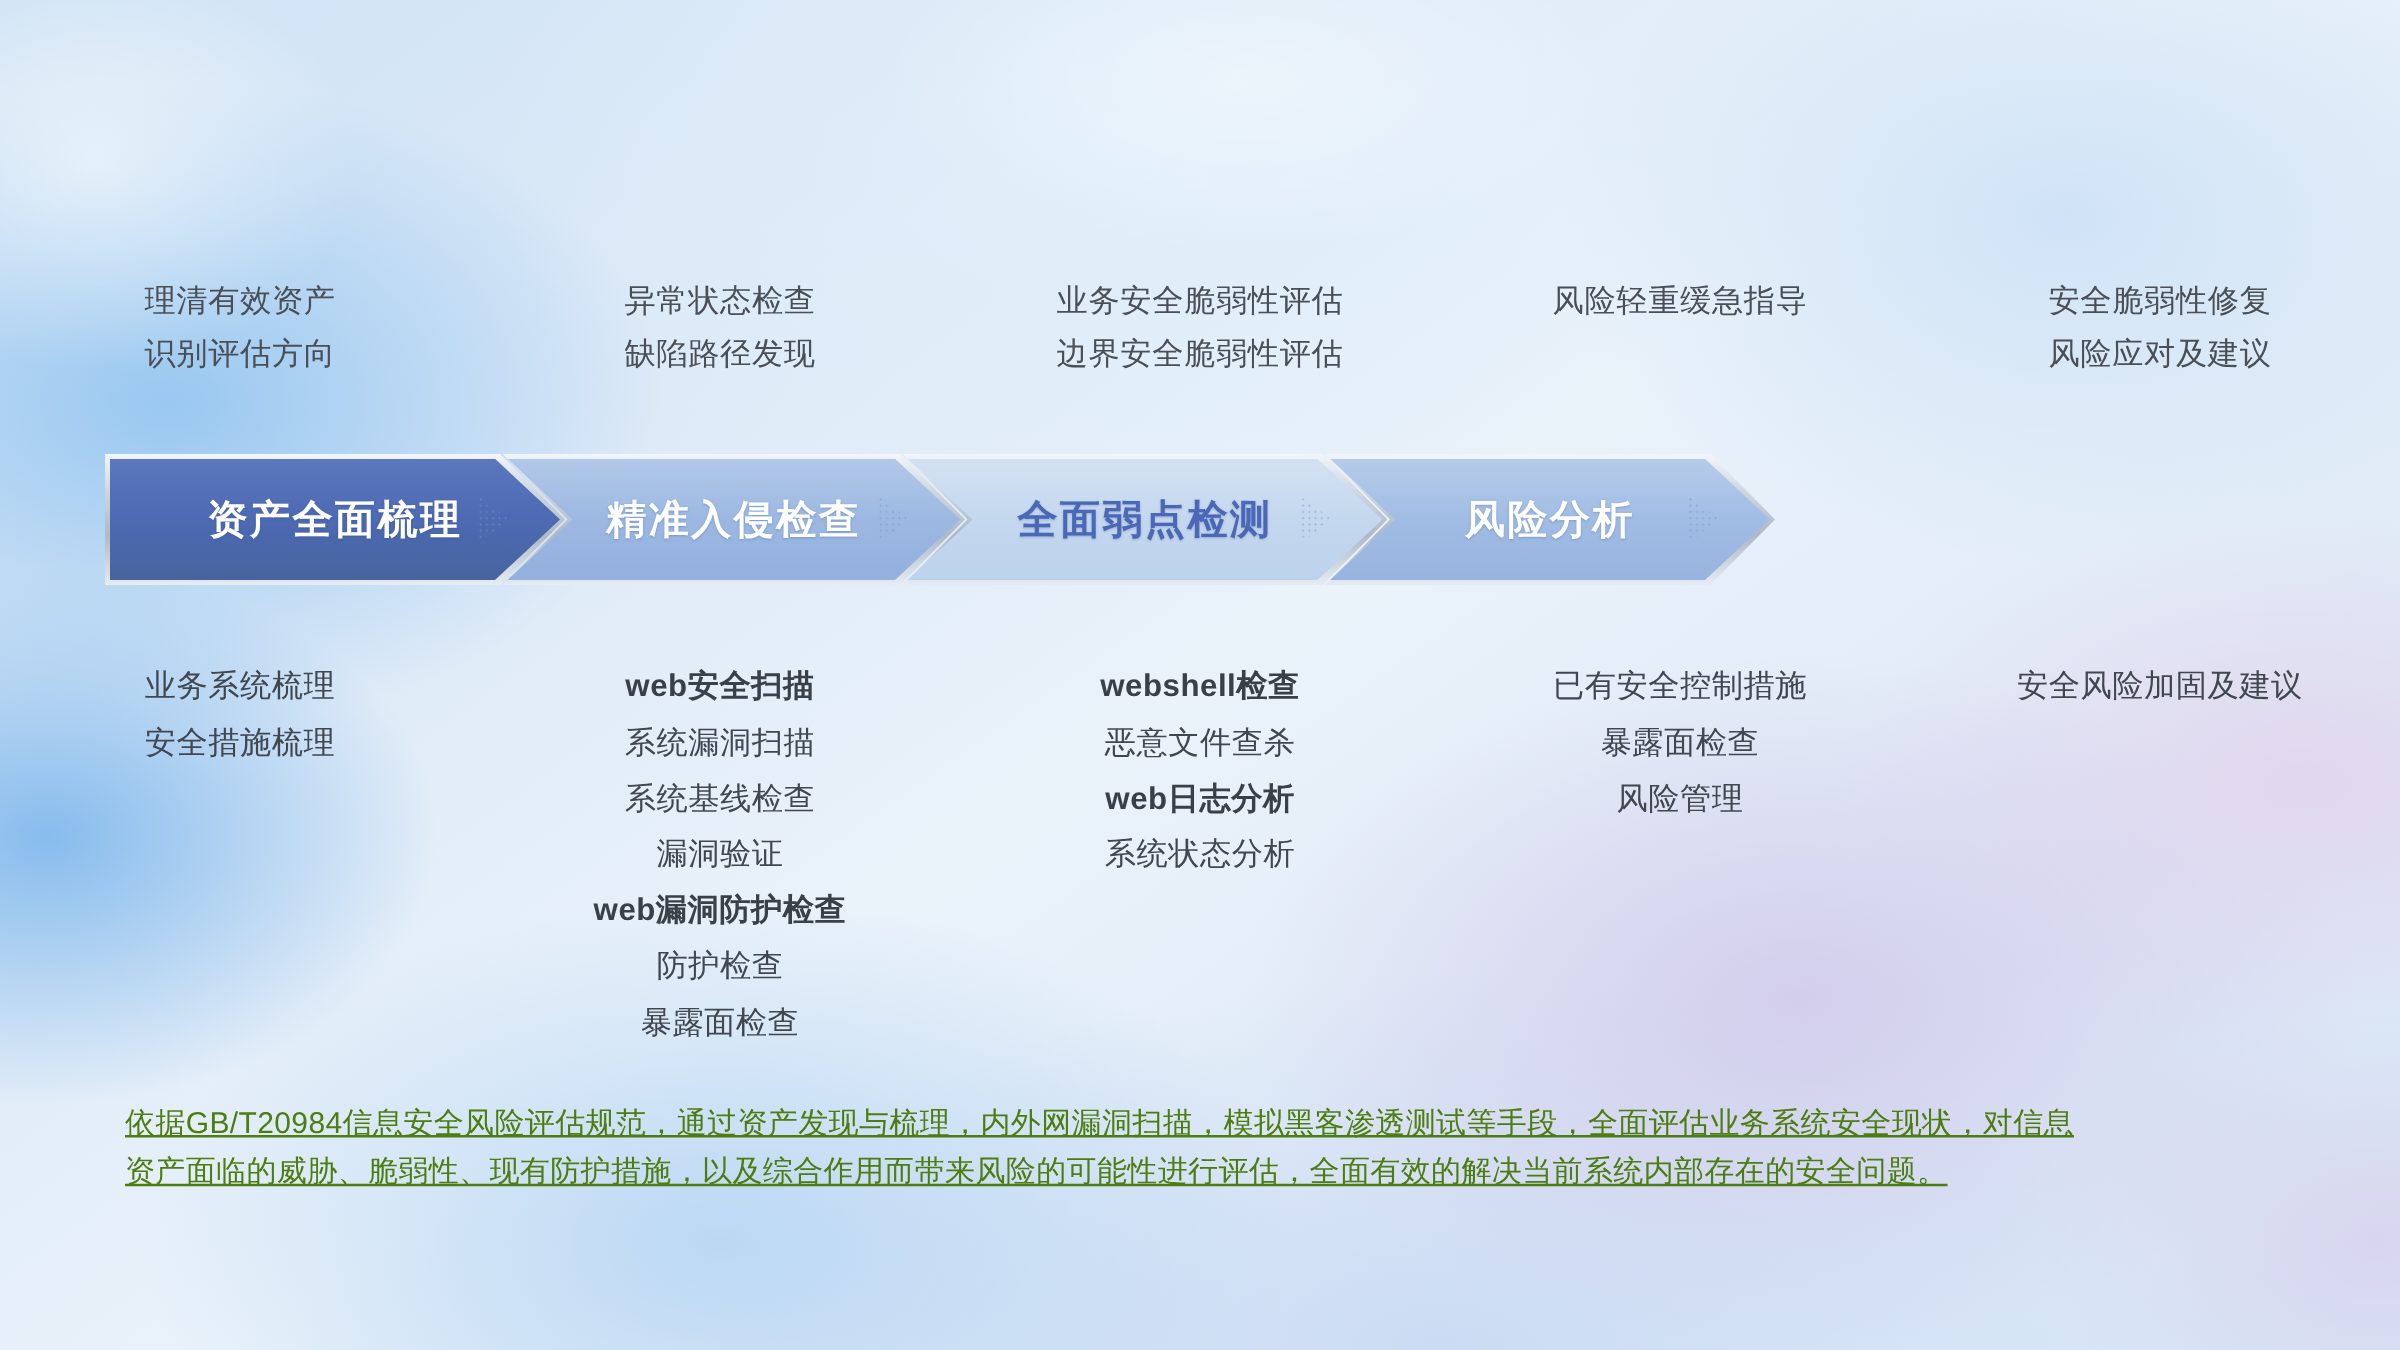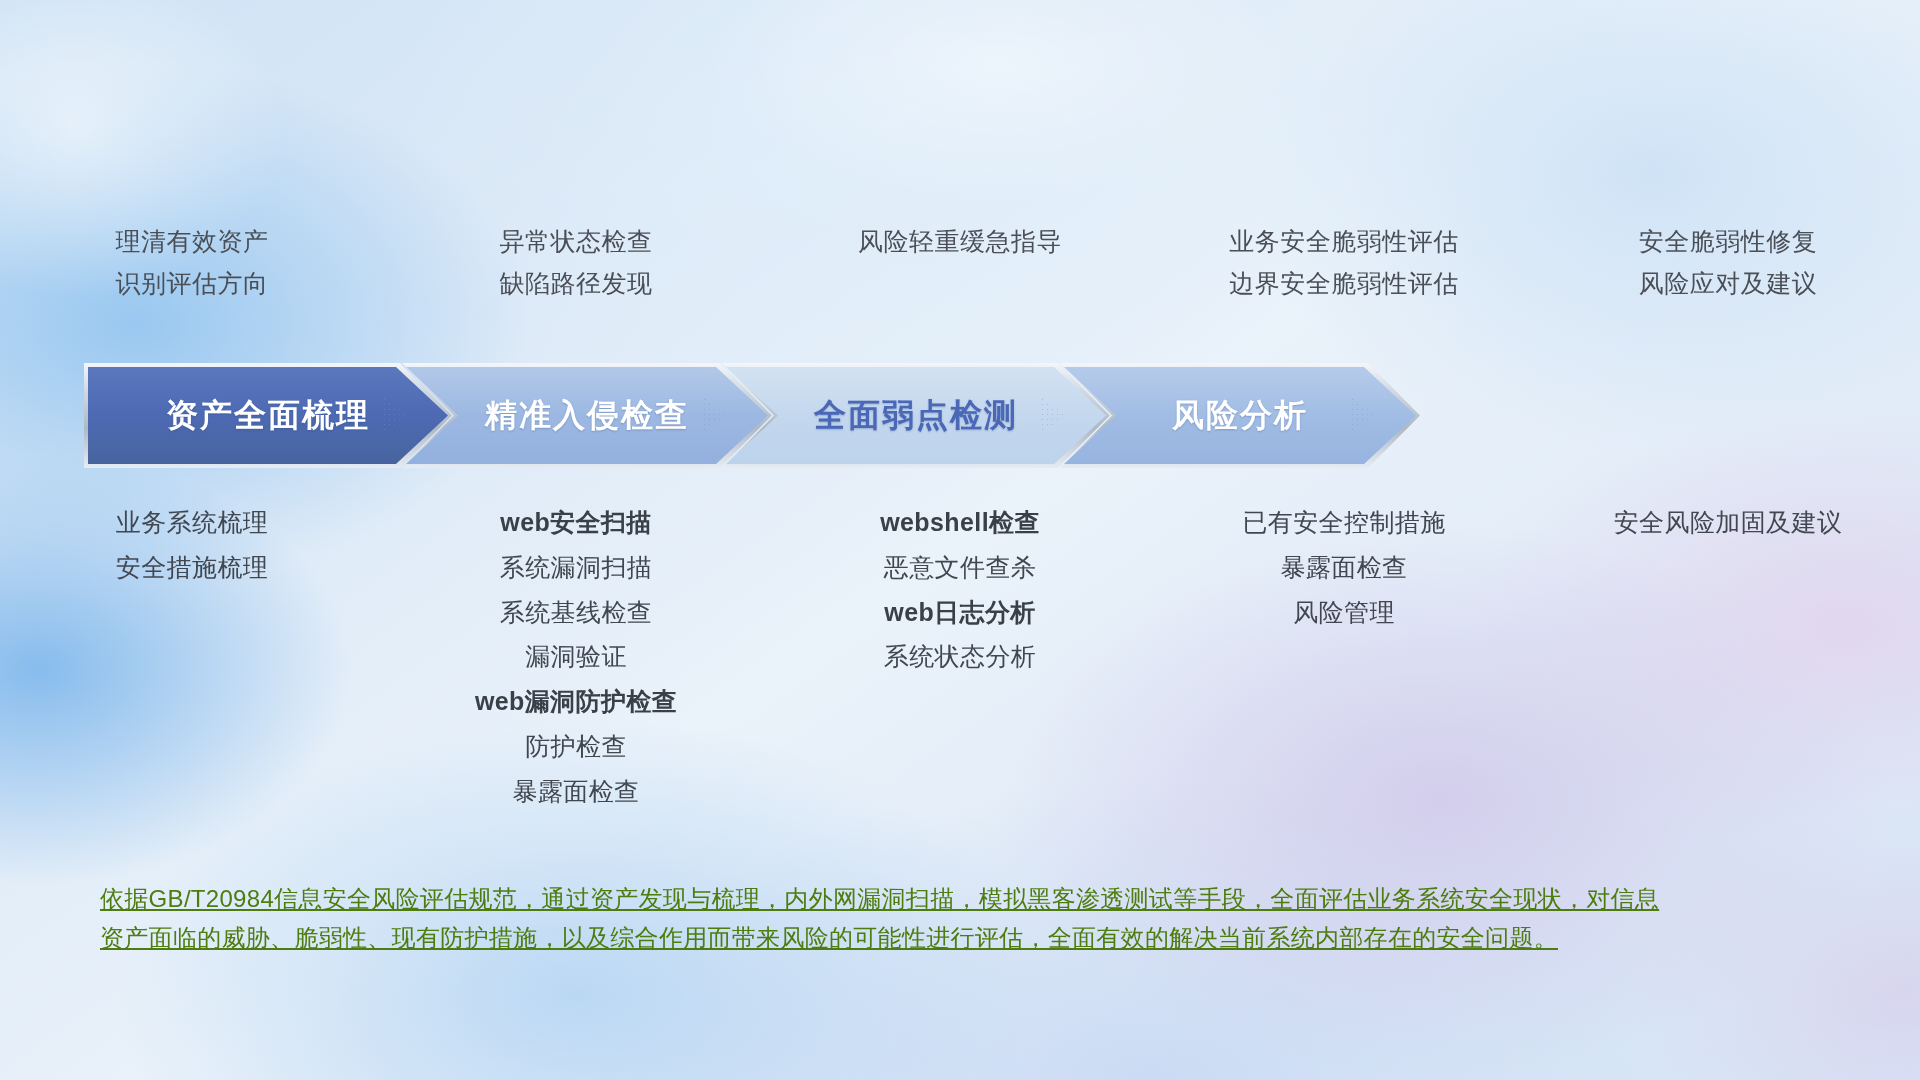--- a/index.html
+++ b/index.html
@@ -159,20 +159,21 @@
     width: 1920px;
     display: flex;
     align-items: flex-start;
   }
   .items-col {
     flex: 1 1 0;
     display: flex;
     flex-direction: column;
     align-items: center;
     gap: 16px;
+    margin-top: 27px;
   }
   .items-col .item {
     font-size: 25px;
     color: #414750;
     line-height: 1.15;
     white-space: nowrap;
     letter-spacing: 0.4px;
   }
   .items-col .item.bold { font-weight: bold; color: #3a4048; }
 
@@ -203,26 +204,26 @@
       <div class="line">理清有效资产</div>
       <div class="line">识别评估方向</div>
     </div>
 
     <div class="caption-col">
       <div class="line">异常状态检查</div>
       <div class="line">缺陷路径发现</div>
     </div>
 
     <div class="caption-col">
-      <div class="line">风险轻重缓急指导</div>
-    </div>
-
-    <div class="caption-col">
       <div class="line">业务安全脆弱性评估</div>
       <div class="line">边界安全脆弱性评估</div>
+    </div>
+
+    <div class="caption-col">
+      <div class="line">风险轻重缓急指导</div>
     </div>
 
     <div class="caption-col">
       <div class="line">安全脆弱性修复</div>
       <div class="line">风险应对及建议</div>
     </div>
 
   </div>
 
   <div id="banner">

